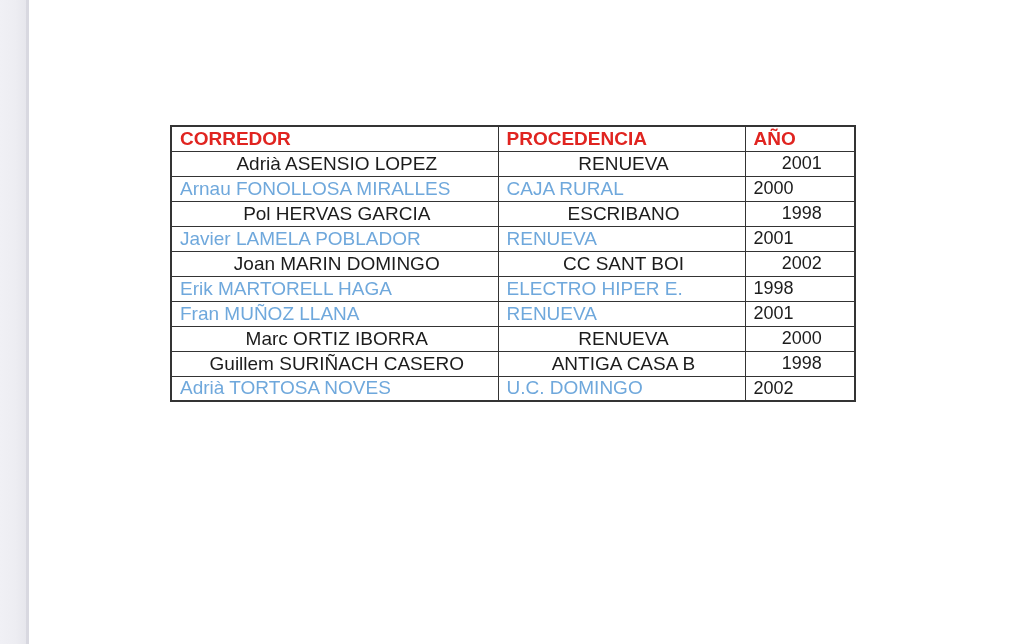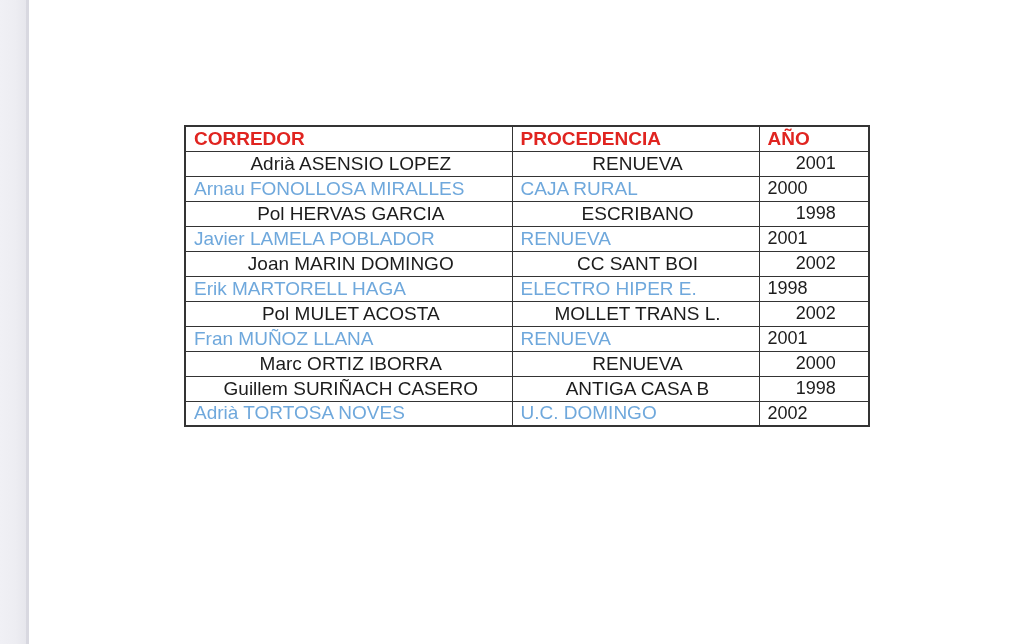--- a/index.html
+++ b/index.html
@@ -28,21 +28,21 @@
     border-right: 3px solid var(--edge-line);
   }
 
   .document-page {
     position: absolute; left: 32px; top: 0;
     width: 992px; height: 644px;
     background: var(--page-bg);
   }
 
   table.riders {
-    position: absolute; left: 184px; top: 125px;
+    position: absolute; left: 170px; top: 125px;
     width: 684px;
     border-collapse: collapse;
     table-layout: fixed;
     border: 2.5px solid var(--border-color);
   }
   table.riders th, table.riders td {
     border: 1.5px solid var(--border-color);
     height: 25px;
     padding: 0 4px 0 8px;
     text-align: left;
@@ -113,25 +113,20 @@
         <tr class="row-black">
           <td>Joan MARIN DOMINGO</td>
           <td>CC SANT BOI</td>
           <td>2002</td>
         </tr>
         <tr class="row-blue">
           <td>Erik MARTORELL HAGA</td>
           <td>ELECTRO HIPER E.</td>
           <td>1998</td>
         </tr>
-        <tr class="row-black">
-          <td>Pol MULET ACOSTA</td>
-          <td>MOLLET TRANS L.</td>
-          <td>2002</td>
-        </tr>
         <tr class="row-blue">
           <td>Fran MUÑOZ LLANA</td>
           <td>RENUEVA</td>
           <td>2001</td>
         </tr>
         <tr class="row-black">
           <td>Marc ORTIZ IBORRA</td>
           <td>RENUEVA</td>
           <td>2000</td>
         </tr>

